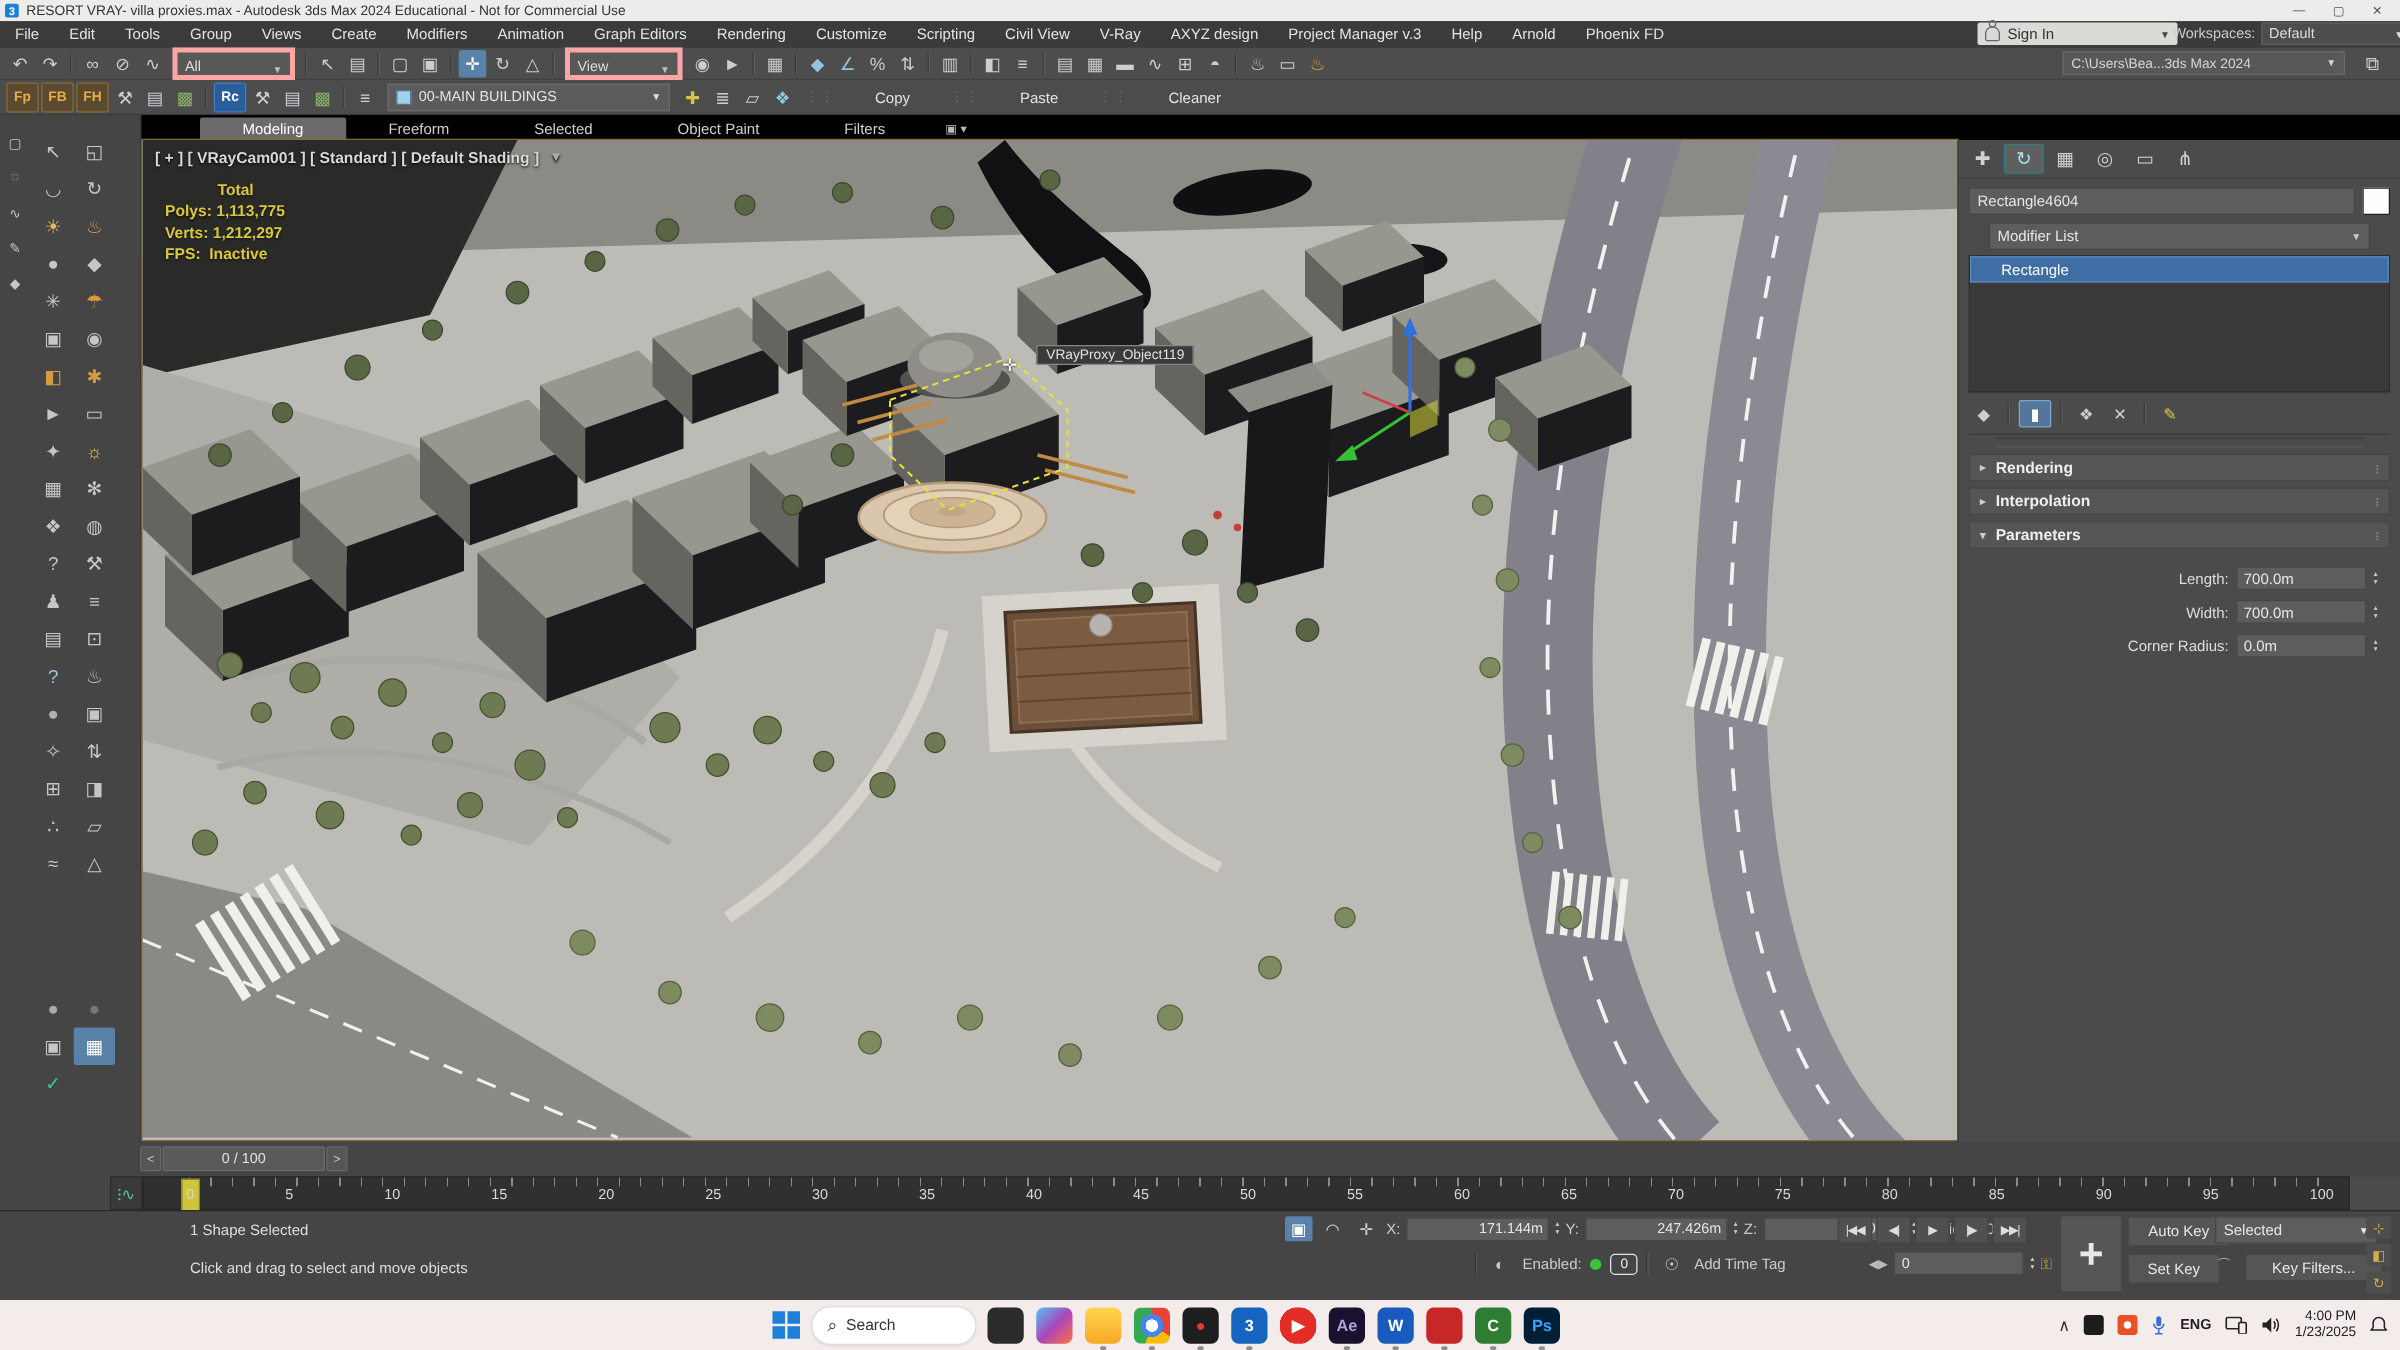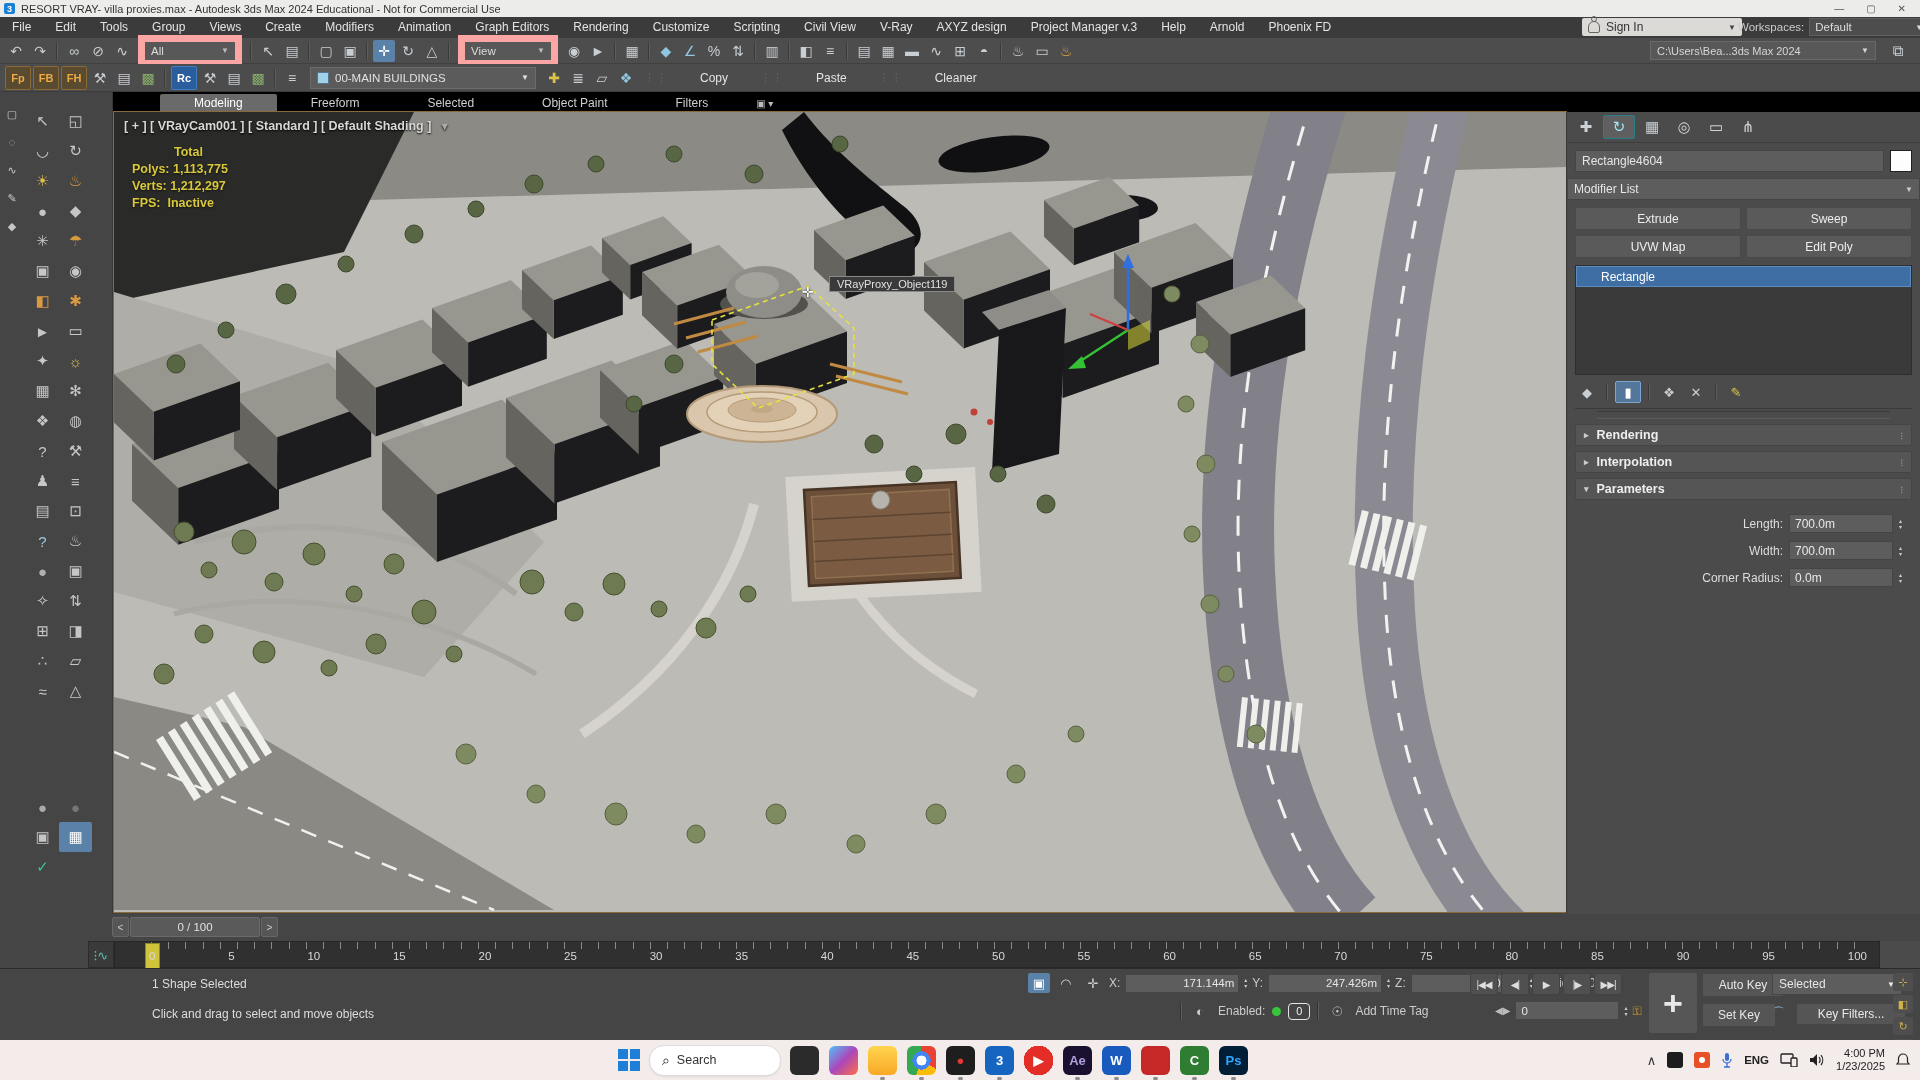--- a/index.html
+++ b/index.html
@@ -18,21 +18,21 @@
   #workspaces-box{position:absolute;left:1738px;top:1px;height:18px;display:flex;align-items:center;color:#ccc;font-size:11.5px;gap:5px;}
   #workspace-select{width:108px;height:16px;background:#4d4d4d;border:1px solid #5e5e5e;color:#ddd;display:flex;align-items:center;padding:0 5px;font-size:11.5px;}
   #workspace-select .caret{margin-left:auto;font-size:8px;}
   
   #toolbar-main{position:absolute;left:0;top:38px;width:1920px;height:26px;background:#4d4d4d;border-bottom:1px solid #404040;display:flex;align-items:center;padding-left:4px;box-sizing:border-box;}
   #toolbar-second{position:absolute;left:0;top:64px;width:1920px;height:28px;background:#4c4c4c;border-bottom:1px solid #3c3c3c;display:flex;align-items:center;padding-left:4px;box-sizing:border-box;}
   .icon-run{display:flex;align-items:center;}
   .tb-icon{width:22px;height:22px;display:flex;align-items:center;justify-content:center;color:#c9ced2;font-size:14px;border-radius:2px;margin:0 1px;cursor:default;}
   .tb-icon.active{background:#5a81a8;color:#fff;}
   .tsep{width:1px;height:18px;background:#3a3a3a;border-right:1px solid #5d5d5d;margin:0 4px;}
-  .tb-dd{height:18px;background:#585858;border:7px solid #fca5a5;color:#ddd;font-size:11.5px;display:flex;align-items:center;padding:0 6px;margin:0 4px;}
+  .tb-dd{height:18px;background:#585858;border:4px solid #fca5a5;color:#ddd;font-size:11.5px;display:flex;align-items:flex-end;padding:0 6px;margin:0 4px;}
   .tb-dd .caret{margin-left:auto;font-size:8px;color:#bbb;padding-left:8px;}
   #project-field{position:absolute;left:1650px;top:3px;width:226px;height:19px;background:#585858;border:1px solid #696969;color:#d6d6d6;font-size:11px;display:flex;align-items:center;padding:0 6px;box-sizing:border-box;}
   #project-field .caret{margin-left:auto;font-size:8px;}
   #asset-tracking-icon{position:absolute;left:1886px;top:2px;width:24px;height:22px;color:#c9ced2;font-size:15px;display:flex;align-items:center;justify-content:center;}
   .plug-tile{width:24px;height:22px;border-radius:2px;display:flex;align-items:center;justify-content:center;font-size:11px;font-weight:bold;margin:0 1px;}
   .plug-orange{background:#5a4a30;color:#eeaa44;border:1px solid #8a6a36;}
   .plug-blue{background:#2a5d9c;color:#fff;border:1px solid #3f7cc0;}
   #layer-dd{width:212px;height:20px;background:#5b5b5b;border:1px solid #6c6c6c;color:#e2e2e2;font-size:11.5px;display:flex;align-items:center;gap:6px;padding:0 6px;margin:0 6px;}
   #layer-dd .sq{width:10px;height:10px;background:#9fd2ea;border:1px solid #57748a;}
   #layer-dd .caret{margin-left:auto;font-size:8px;}
@@ -60,21 +60,21 @@
   #vp-tooltip{position:absolute;left:715px;top:164px;background:#3a3a3a;border:1px solid #888;color:#e0e0e0;font-size:11px;padding:1px 7px;z-index:6;}
   #vp-cursor{position:absolute;left:688px;top:172px;color:#fff;font-size:14px;z-index:6;text-shadow:0 0 2px #000;}
   
   #cmd-panel{position:absolute;left:1566px;top:112px;width:354px;height:856px;background:#4b4b4b;border-left:1px solid #383838;box-sizing:border-box;}
   #cmd-tabs{display:flex;align-items:center;height:26px;padding:2px 4px;gap:2px;border-bottom:1px solid #3e3e3e;}
   .cmd-tab{width:30px;height:22px;display:flex;align-items:center;justify-content:center;color:#cdd2d6;font-size:15px;border-radius:2px;}
   .cmd-tab.active{background:#5f5f5f;border:1px solid #2c7d8a;color:#9fe3ee;}
   #obj-name-row{display:flex;align-items:center;margin:7px 8px 6px 8px;gap:6px;}
   #obj-name{flex:1;height:20px;background:#5d5d5d;border:1px solid #454545;color:#e6e6e6;font-size:12px;display:flex;align-items:center;padding:0 6px;}
   #color-swatch{width:20px;height:20px;background:#fdfdfd;border:1px solid #222;}
-  #modifier-list{margin:0 0;height:20px;background:#5d5d5d;border:1px solid #454545;color:#e6e6e6;font-size:12px;display:flex;align-items:center;padding:0 6px;}
+  #modifier-list{margin:0 24px;height:20px;background:#5d5d5d;border:1px solid #454545;color:#e6e6e6;font-size:12px;display:flex;align-items:center;padding:0 6px;}
   #modifier-list .caret{margin-left:auto;font-size:8px;color:#ccc;}
   #mod-btns{display:grid;grid-template-columns:1fr 1fr;gap:5px;margin:7px 8px;}
   .mod-btn{height:21px;background:#5a5a5a;border:1px solid #494949;border-radius:2px;color:#eee;font-size:12px;display:flex;align-items:center;justify-content:center;}
   #mod-stack{margin:4px 8px;height:108px;background:#3a3a3a;border:1px solid #2e2e2e;}
   #stack-row{height:19px;background:#3f6ea5;color:#fff;font-size:12px;display:flex;align-items:center;padding-left:24px;border:1px solid #5b8cc0;}
   #stack-tools{display:flex;align-items:center;height:26px;margin:2px 8px;gap:3px;border-bottom:1px solid #3a3a3a;padding-bottom:3px;}
   .stack-icon{width:24px;height:20px;display:flex;align-items:center;justify-content:center;color:#c9ced2;font-size:13px;}
   .stack-icon.active{background:#55769b;border:1px solid #7aa6cf;border-radius:2px;color:#fff;}
   #panel-grip{height:6px;margin:2px 30px;border-top:1px solid #3a3a3a;border-bottom:1px solid #5a5a5a;}
   .rollout{margin:5px 8px 0 8px;height:20px;background:#555;border:1px solid #454545;border-radius:2px;color:#eee;font-size:12.5px;font-weight:bold;display:flex;align-items:center;gap:8px;padding:0 8px;}
@@ -556,26 +556,20 @@
       <span class="cmd-tab">⋔</span>
     </div>
   <div id="obj-name-row">
     <span id="obj-name">Rectangle4604</span>
     <span id="color-swatch"></span>
   </div>
   <div id="modifier-list">
     <span>Modifier List</span>
     <span class="caret">▼</span>
   </div>
-  <div id="mod-btns">
-      <span class="mod-btn">Extrude</span>
-      <span class="mod-btn">Sweep</span>
-      <span class="mod-btn">UVW Map</span>
-      <span class="mod-btn">Edit Poly</span>
-    </div>
   <div id="mod-stack">
     <div id="stack-row">Rectangle</div>
   </div>
   <div id="stack-tools">
       <span class="stack-icon">◆</span>
       <span class="tsep"></span>
       <span class="stack-icon active">▮</span>
       <span class="tsep"></span>
       <span class="stack-icon">❖</span>
       <span class="stack-icon">✕</span>

